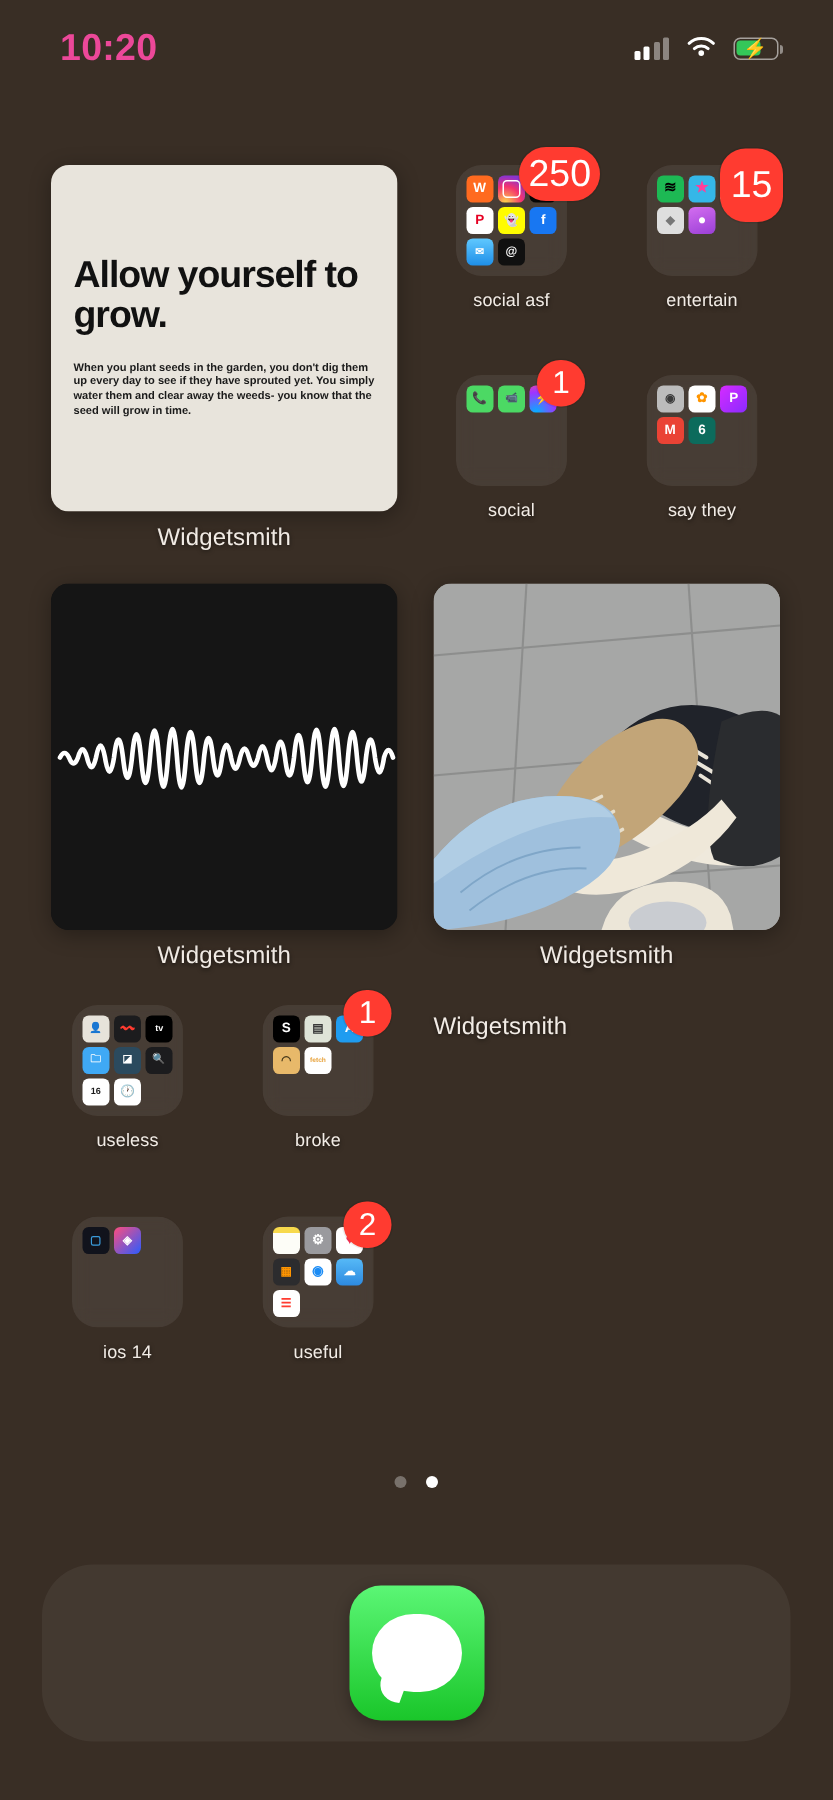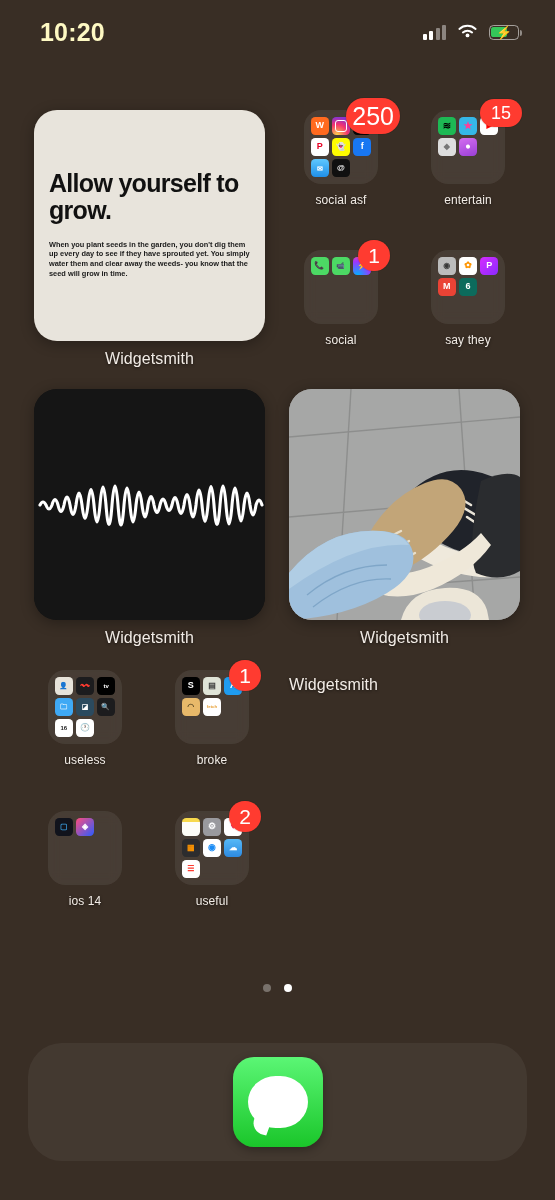--- a/index.html
+++ b/index.html
@@ -11,21 +11,21 @@
     overflow:hidden;
     position:relative;
   }
 
   
   .statusbar{
     position:absolute; top:0; left:0; right:0; height:64px;
     display:flex; align-items:center; justify-content:space-between;
     padding:0 36px 0 40px;
   }
-  .status-time{ font-size:25px; font-weight:700; letter-spacing:.2px; color:#fef9c3; }
+  .status-time{ font-size:25px; font-weight:700; letter-spacing:.2px; color:#ec4899; }
   .status-right{ display:flex; align-items:center; gap:11px; }
   .sig{ display:flex; align-items:flex-end; gap:2.5px; height:15px; }
   .sig i{ display:block; width:4px; background:#fff; border-radius:1px; }
   .sig i:nth-child(1){ height:6px; }
   .sig i:nth-child(2){ height:9px; }
   .sig i:nth-child(3){ height:12px; opacity:.42; }
   .sig i:nth-child(4){ height:15px; opacity:.42; }
   .batt{ width:30px; height:15px; border:1.6px solid rgba(255,255,255,.55); border-radius:4.5px; position:relative; padding:1.4px; }
   .batt:after{ content:""; position:absolute; right:-4px; top:4.4px; width:2.2px; height:6px;
                background:rgba(255,255,255,.45); border-radius:0 2px 2px 0; }
@@ -59,25 +59,25 @@
          color:#fff; line-height:1; }
 
   .badge{
     position:absolute; top:-9px; right:-11px; min-width:28px; height:28px;
     background:#ff3b30; border-radius:14px; color:#fff;
     font-size:17px; font-weight:400; display:flex; align-items:center; justify-content:center;
     padding:12px 6px; box-shadow:0 0 0 1px rgba(0,0,0,.08);
     z-index:5;
   }
   .badge.lg{ top:-12px; right:-22px; min-width:52px; height:36px; border-radius:18px; font-size:25px; }
-  .badge.md{ top:-11px; right:-17px; min-width:42px; height:28px; border-radius:17px; font-size:18px; }
+  .badge.md{ top:-11px; right:-17px; min-width:42px; height:49px; border-radius:17px; font-size:25px; }
   .badge.sm{ top:-10px; right:-12px; min-width:32px; height:31px; border-radius:16px; font-size:21px; }
 
   
-  .widget{ border-radius:23px; overflow:hidden; position:relative;
+  .widget{ border-radius:12px; overflow:hidden; position:relative;
            box-shadow:0 3px 14px rgba(0,0,0,.32); }
   .w-sm{ width:231px; height:231px; }
 
   
   .quote{
     background:#e8e4dc; color:#111; padding:16px 15px 10px;
     display:flex; flex-direction:column; height:100%;
   }
   .quote-head{ font-size:25px; font-weight:800; line-height:1.07; letter-spacing:-.7px;
                margin-top:44px; }

